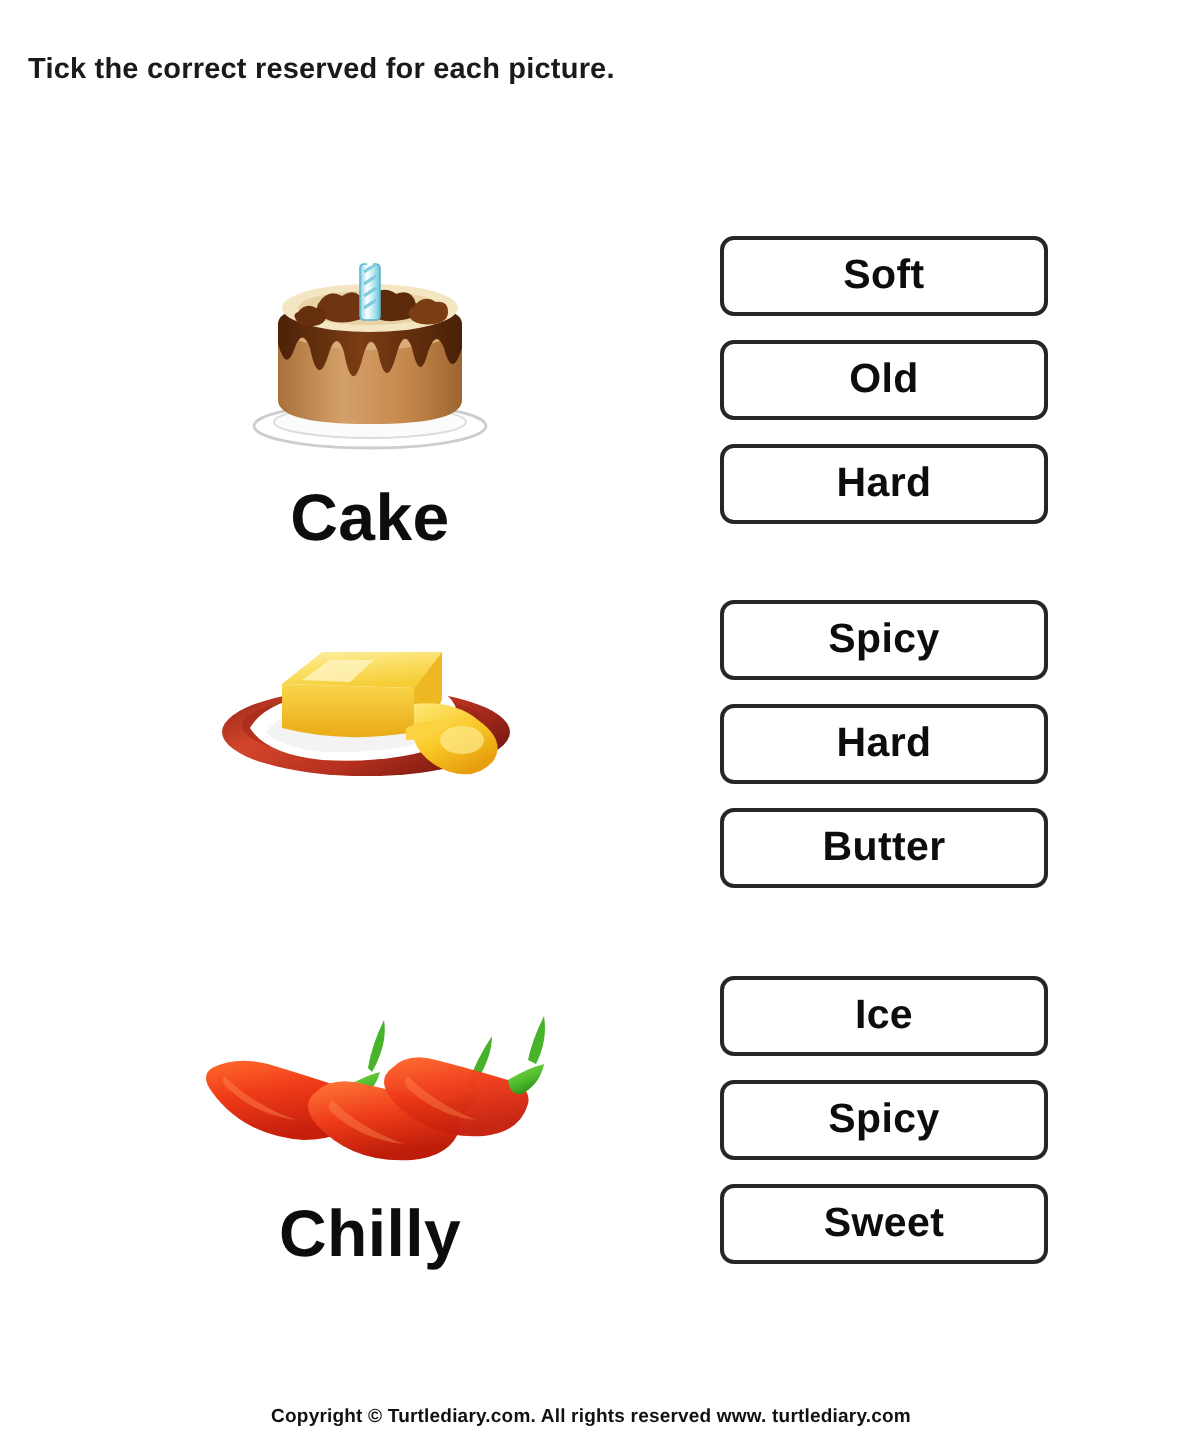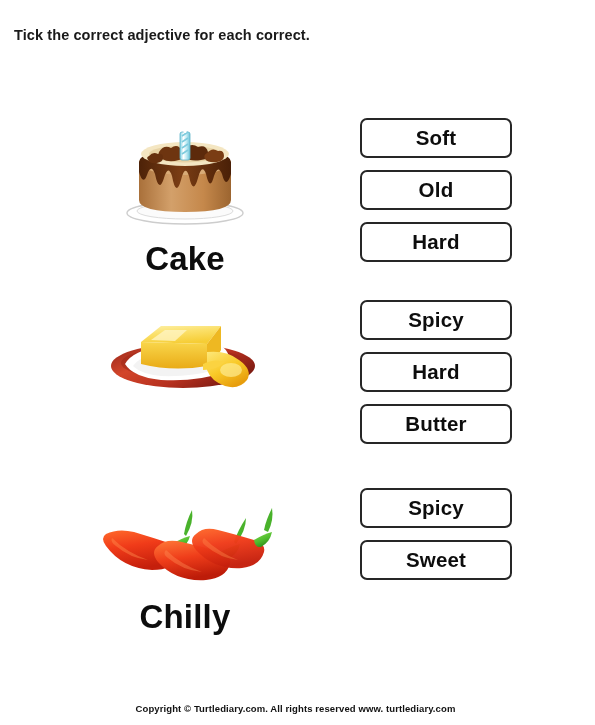--- a/index.html
+++ b/index.html
@@ -61,21 +61,21 @@
 
   
   .opt-col {
     position: absolute;
     left: 360px;
     top: 0;
     width: 152px;
   }
   .opt-box {
     box-sizing: border-box;
-    width: 152px;
+    width: 164px;
     height: 40px;
     border: 2.5px solid #262626;
     border-radius: 7px;
     background: #ffffff;
     display: flex;
     align-items: center;
     justify-content: center;
     font-size: 20.5px;
     font-weight: bold;
     color: #0d0d0d;
@@ -105,21 +105,21 @@
   .art-butter { width: 165px; height: 82px;  margin-top: 14px; }
   .art-chilly { width: 178px; height: 92px;  margin-top: 6px;  }
 
   .cap-cake   { margin-top: 12px; }
   .cap-butter { margin-top: 14px; }
   .cap-chilly { margin-top: 14px; }
 </style>
 </head>
 <body>
 
-<div class="title">Tick the correct adjective for each correct.</div>
+<div class="title">Tick the correct reserved for each picture.</div>
 
 <div class="row row-cake">
 
   <div class="pic-col">
     <div class="pic-stage">
       <svg class="art art-cake" viewBox="0 0 132 112" xmlns="http://www.w3.org/2000/svg">
         <defs>
           <linearGradient id="cakeBody" x1="0" y1="0" x2="1" y2="0">
             <stop offset="0%" stop-color="#a9703a"></stop>
             <stop offset="35%" stop-color="#d3a06a"></stop>
@@ -276,18 +276,19 @@
         <path d="M108 44 Q122 58 142 66 Q124 64 110 52 Q104 48 108 44 Z" fill="#ff8a4c" opacity="0.4"></path>
 
         <path d="M158 46 Q168 40 176 38 Q174 48 165 53 Q159 54 158 46 Z" fill="url(#stemG)"></path>
         <path d="M172 38 Q178 26 176 14 Q170 26 168 36 Z" fill="#49b22b"></path>
       </svg>
     </div>
     <div class="pic-label cap-chilly">Chilly</div>
   </div>
 
   <div class="opt-col">
+    <div class="opt-box">Ice</div>
     <div class="opt-box">Spicy</div>
     <div class="opt-box">Sweet</div>
   </div>
 </div>
 
 <div class="footer">Copyright © Turtlediary.com. All rights reserved   www. turtlediary.com</div>
 
 </body></html>

